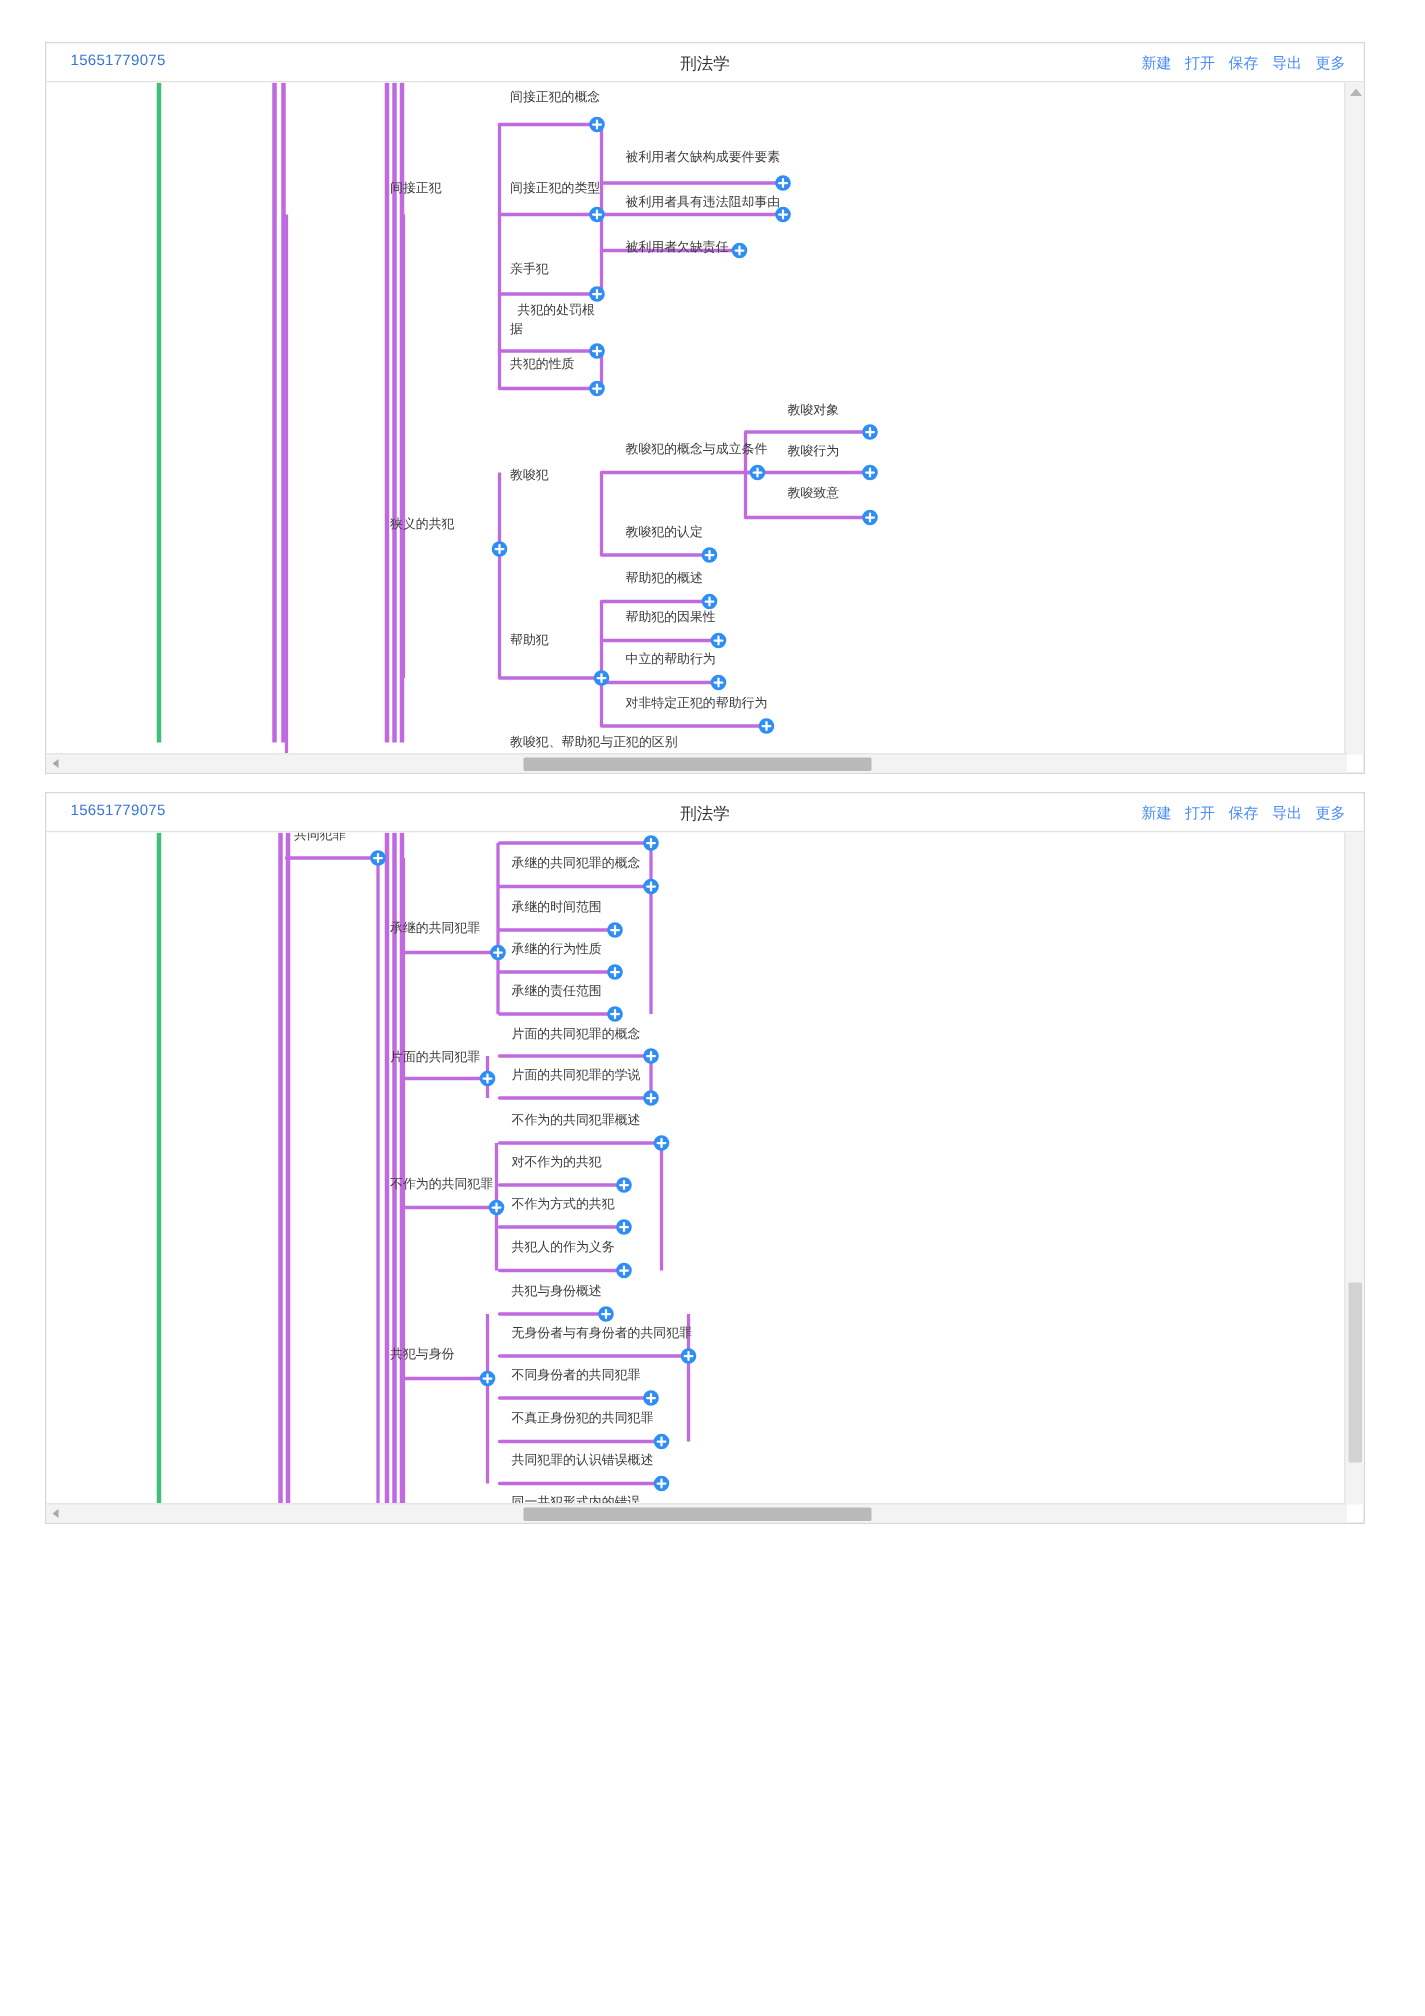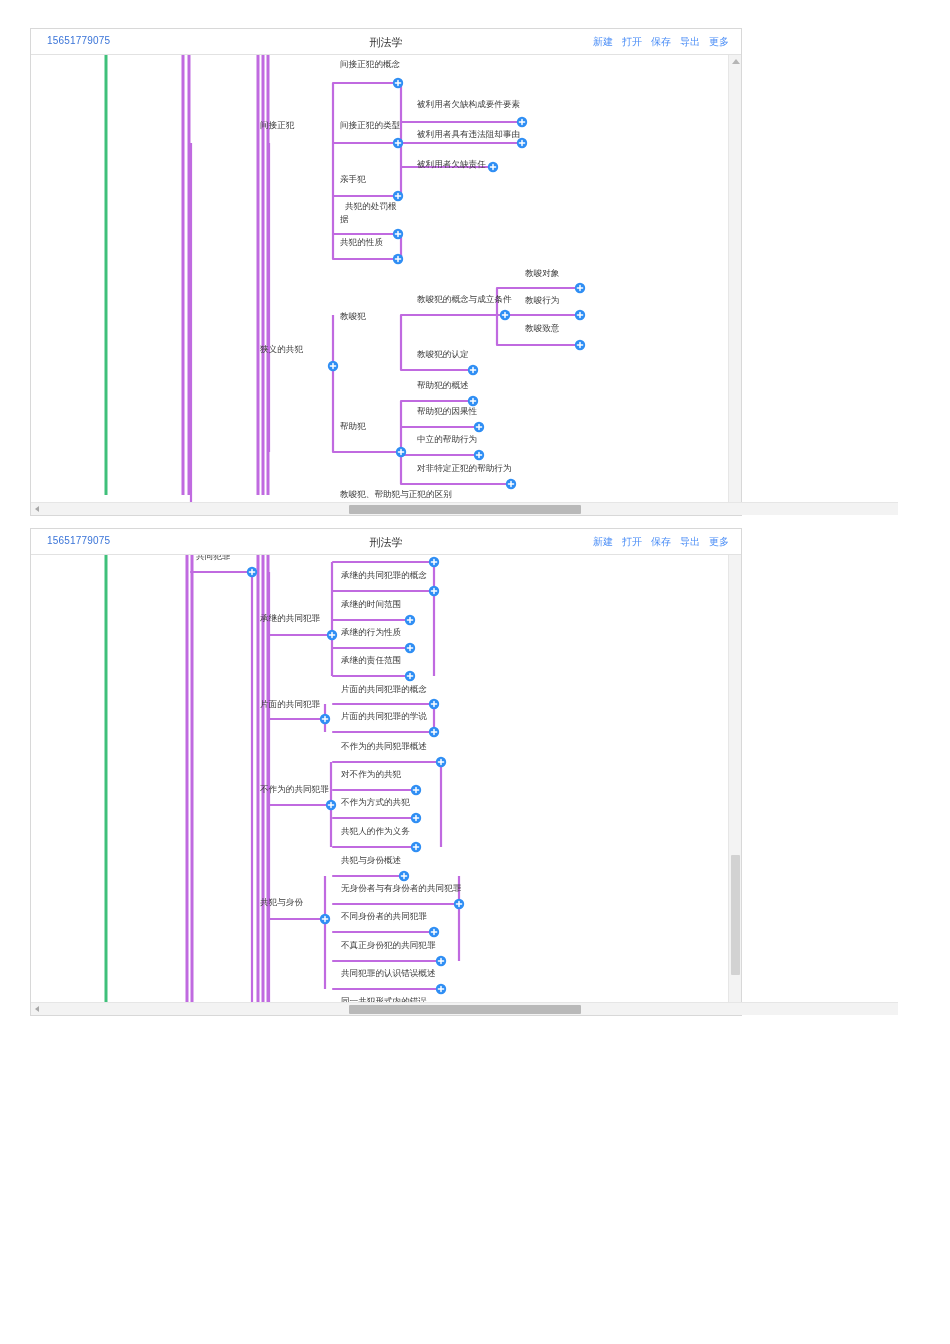--- a/index.html
+++ b/index.html
@@ -1,17 +1,17 @@
 <!DOCTYPE html>
 <html><head>
 <meta charset="utf-8">
 <style>
   html,body{margin:0;padding:0;background:#fff;}
   body{font-family:"Liberation Sans","DejaVu Sans",sans-serif;width:950px;height:1344px;}
-  .panel{position:absolute;left:30px;width:712px;border:1px solid #d8d8d8;background:#fff;box-sizing:border-box;}
+  .panel{position:absolute;left:30px;width:880px;border:1px solid #d8d8d8;background:#fff;box-sizing:border-box;}
   #panel-1{top:28px;height:488px;}
   #panel-2{top:528px;height:488px;}
   .titlebar{position:relative;height:26px;border-bottom:1px solid #e2e2e2;background:#fff;box-sizing:border-box;}
   .phone{position:absolute;left:16px;top:6px;font-size:10px;color:#3a74d8;letter-spacing:.2px;}
   .doc-title{position:absolute;left:0;right:0;top:6px;text-align:center;font-size:11px;color:#333;}
   .menu{position:absolute;right:12px;top:6px;display:flex;gap:9px;text-align:center;}
   .menu span{font-size:10px;color:#4a8df6;cursor:pointer;}
   .canvas-wrap{position:relative;height:448px;overflow:hidden;background:#fff;}
   .canvas-svg{position:absolute;left:0;top:0;}
   .vscroll{position:absolute;right:0;top:26px;width:13px;height:448px;background:#f3f3f3;border-left:1px solid #e6e6e6;box-sizing:border-box;}

